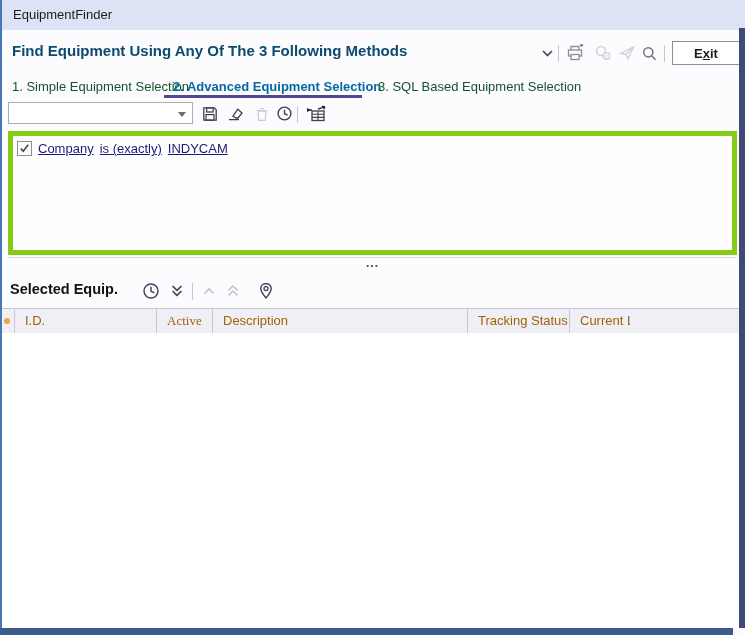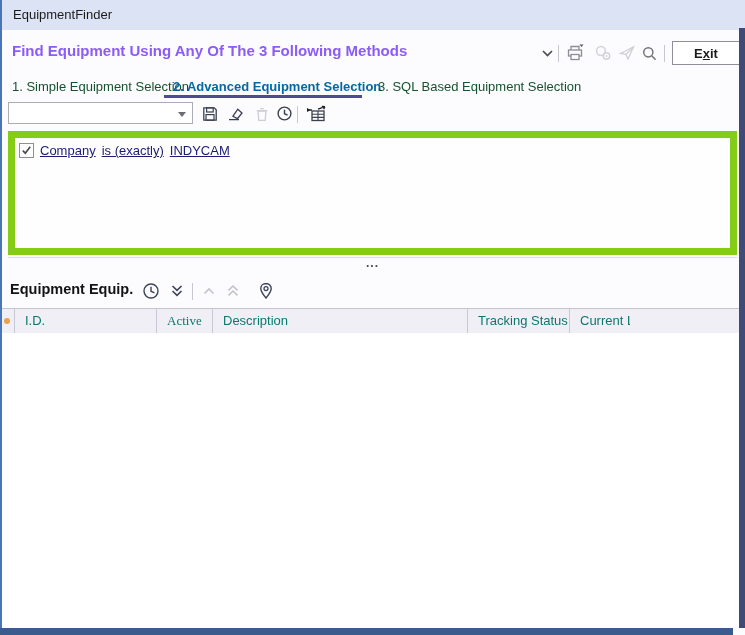--- a/index.html
+++ b/index.html
@@ -10,21 +10,21 @@
   }
   
   .titlebar{position:absolute;left:0;top:0;width:745px;height:30px;
     background:var(--c-titlebar,#dce3f4);line-height:30px;}
   .titlebar .t{margin-left:13px;font-size:13px;color:#1b1b1b;}
   .left-edge{position:absolute;left:0;top:0;width:2px;height:635px;background:#4a76b8;z-index:40;}
   .right-bar{position:absolute;left:739px;top:28px;width:6px;height:600px;background:var(--c-right-bar,#3f4a77);z-index:40;}
   .bottom-bar{position:absolute;left:0;top:628px;width:733px;height:7px;background:var(--c-bottom-bar,#3a5c8c);z-index:40;}
 
   
-  .page-title{position:absolute;left:12px;top:42px;font-size:15px;font-weight:bold;color:#8b5cf6;}
+  .page-title{position:absolute;left:12px;top:42px;font-size:15px;font-weight:bold;color:#0c4a6e;}
   .hicon{position:absolute;top:42px;width:22px;height:22px;display:flex;align-items:center;justify-content:center;cursor:pointer;}
   .vsep{position:absolute;width:1px;height:17px;background:#c7c7d0;}
   .exit-btn{position:absolute;left:672px;top:41px;width:68px;height:24px;background:#fff;
     border:1px solid #8f8f98;display:flex;align-items:center;justify-content:center;
     font-size:13px;font-weight:600;color:#1a1a1a;cursor:pointer;box-sizing:border-box;}
   .exit-btn .mn{text-decoration:underline;}
 
   
   .tab{position:absolute;top:79px;font-size:13px;color:#14532d;cursor:pointer;white-space:nowrap;}
   .tab.active{font-weight:bold;color:#0369a1;}
@@ -32,40 +32,40 @@
 
   
   .combo{position:absolute;left:8px;top:102px;width:185px;height:22px;background:#fff;
     border:1px solid #abacb4;box-sizing:border-box;cursor:text;}
   .combo .arrow{position:absolute;right:6px;top:9px;width:0;height:0;
     border-left:4px solid transparent;border-right:4px solid transparent;border-top:5px solid #6b6b74;}
   .tbtn{position:absolute;top:103px;width:21px;height:21px;display:flex;align-items:center;justify-content:center;cursor:pointer;}
 
   
   .cond-panel{position:absolute;left:8px;top:131px;width:729px;height:124px;background:#fffeff;
-    border:7px solid #84cc16;box-sizing:border-box;}
+    border:5px solid #84cc16;box-sizing:border-box;}
   .cond-row{position:absolute;left:4px;top:5px;display:flex;align-items:center;gap:6px;}
   .cbx{width:13px;height:13px;border:1px solid #8f8f97;background:#fdfdfd;display:inline-flex;
     align-items:center;justify-content:center;cursor:pointer;box-sizing:content-box;}
   .cond-link{color:var(--c-link,#1b1b78);text-decoration:underline;cursor:pointer;}
   .add-cond{position:absolute;left:3px;top:26px;color:var(--c-link,#1b1b78);cursor:pointer;}
 
   
   .splitter{position:absolute;left:8px;top:257px;width:729px;height:16px;border-top:1px solid #dddde2;
     text-align:center;color:#4a4a4a;font-weight:bold;font-size:12px;line-height:10px;cursor:row-resize;letter-spacing:1px;}
 
   
   .sel-label{position:absolute;left:10px;top:281px;font-size:14.5px;font-weight:bold;color:#131313;}
   .sbtn{position:absolute;top:279px;width:23px;height:23px;display:flex;align-items:center;justify-content:center;cursor:pointer;}
 
   
   .grid-head{position:absolute;left:0;top:308px;width:739px;height:24px;background:#f1eff6;
     border-top:1px solid #c6c4d0;border-bottom:1px solid #b9b7c5;display:flex;box-sizing:content-box;overflow:hidden;}
   .gh-cell{height:24px;line-height:24px;border-right:1px solid #c9c7d3;box-sizing:border-box;
-    padding-left:10px;font-size:13px;color:#0f766e;white-space:nowrap;overflow:hidden;cursor:pointer;flex:0 0 auto;}
+    padding-left:10px;font-size:13px;color:#a16207;white-space:nowrap;overflow:hidden;cursor:pointer;flex:0 0 auto;}
   .gh-ind{width:15px;padding:0;display:flex;align-items:center;justify-content:center;cursor:default;}
   .dot{width:6px;height:6px;border-radius:50%;background:var(--c-row-indicator,#eba04c);}
   .grid-body{position:absolute;left:0;top:333px;width:739px;height:295px;background:#fff;}
 
   svg{display:block;}
 </style>
 </head>
 <body>
 
 <div id="app">
@@ -171,21 +171,21 @@
       <span class="cond-link">Company</span>
       <span class="cond-link">is (exactly)</span>
       <span class="cond-link">INDYCAM</span>
     </div>
   </div>
 
   <div class="splitter">
     <span>...</span>
   </div>
 
-  <div class="sel-label">Equipment Equip.</div>
+  <div class="sel-label">Selected Equip.</div>
   <div class="sbtn" style="left:139px;">
     <svg width="20" height="20" viewBox="0 0 20 20">
       <circle cx="10" cy="10" r="7" fill="none" stroke="#3c4258" stroke-width="1.4"></circle>
       <path d="M10 5.8 V10.2 L13.4 11.8" fill="none" stroke="#3c4258" stroke-width="1.4"></path>
     </svg>
   </div>
   <div class="sbtn" style="left:165px;">
     <svg width="20" height="20" viewBox="0 0 20 20">
       <path d="M5.5 5 L10 9.4 L14.5 5 M5.5 10 L10 14.4 L14.5 10" fill="none" stroke="#3c4258" stroke-width="1.6"></path>
     </svg>

